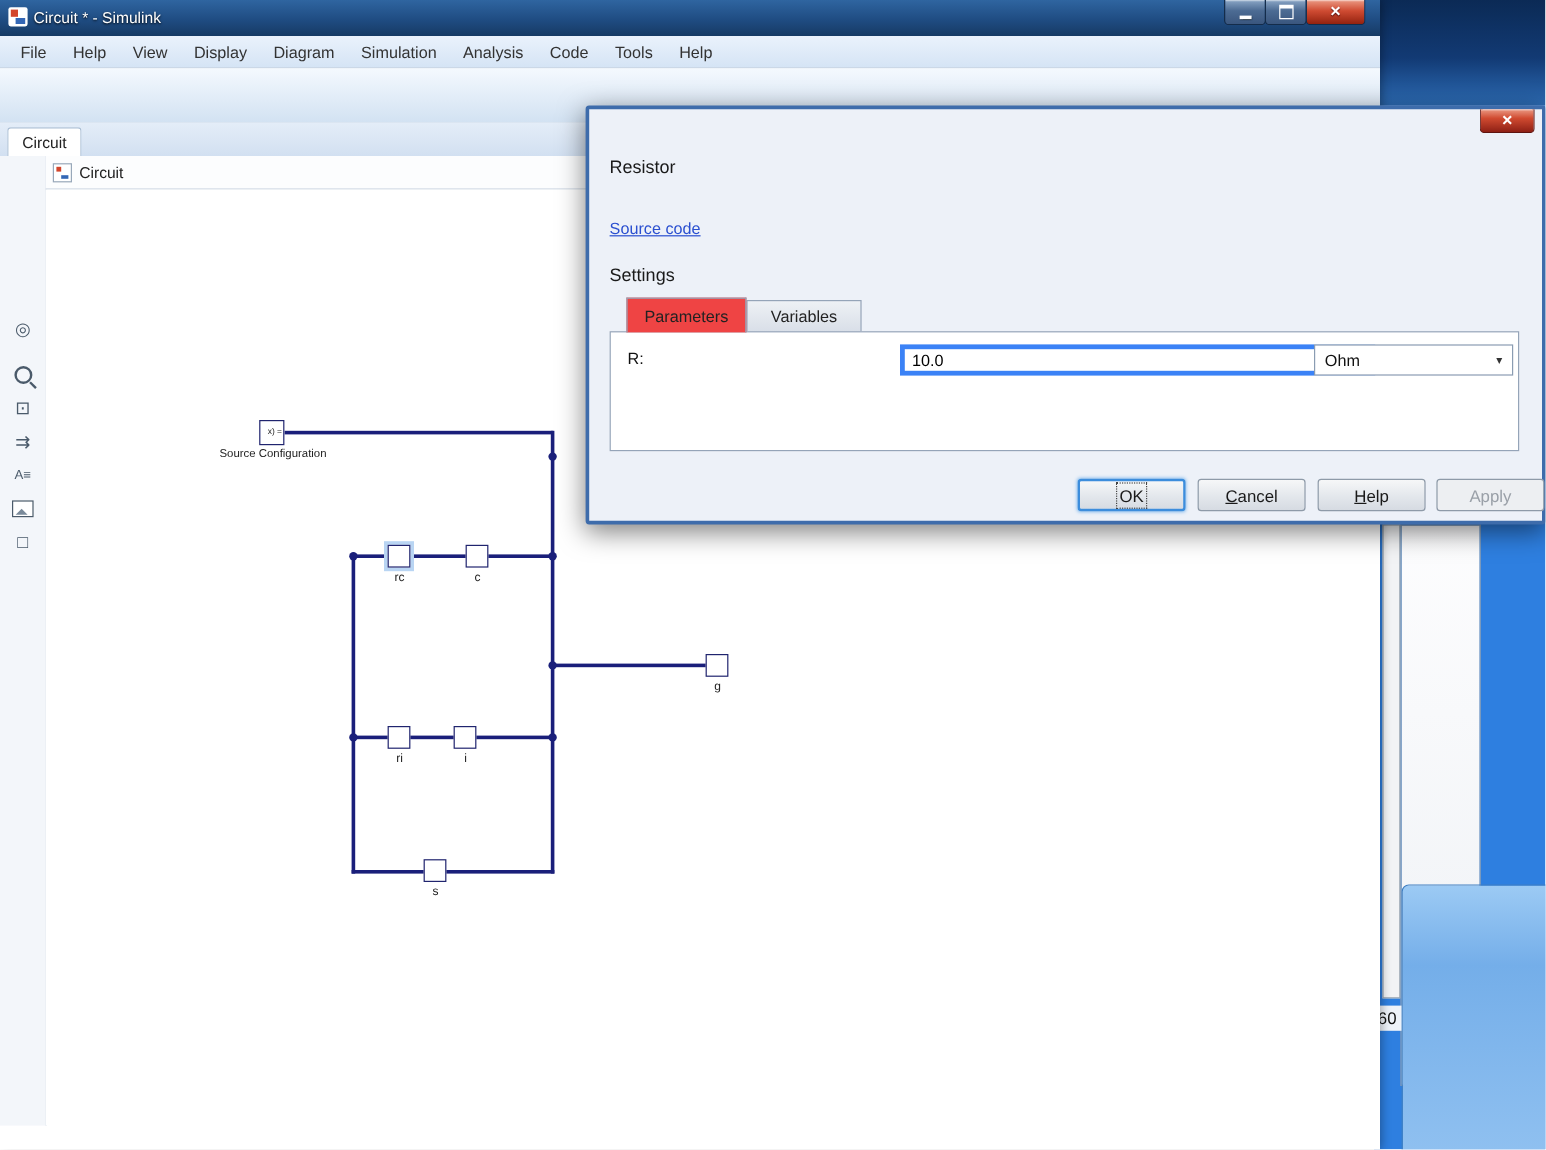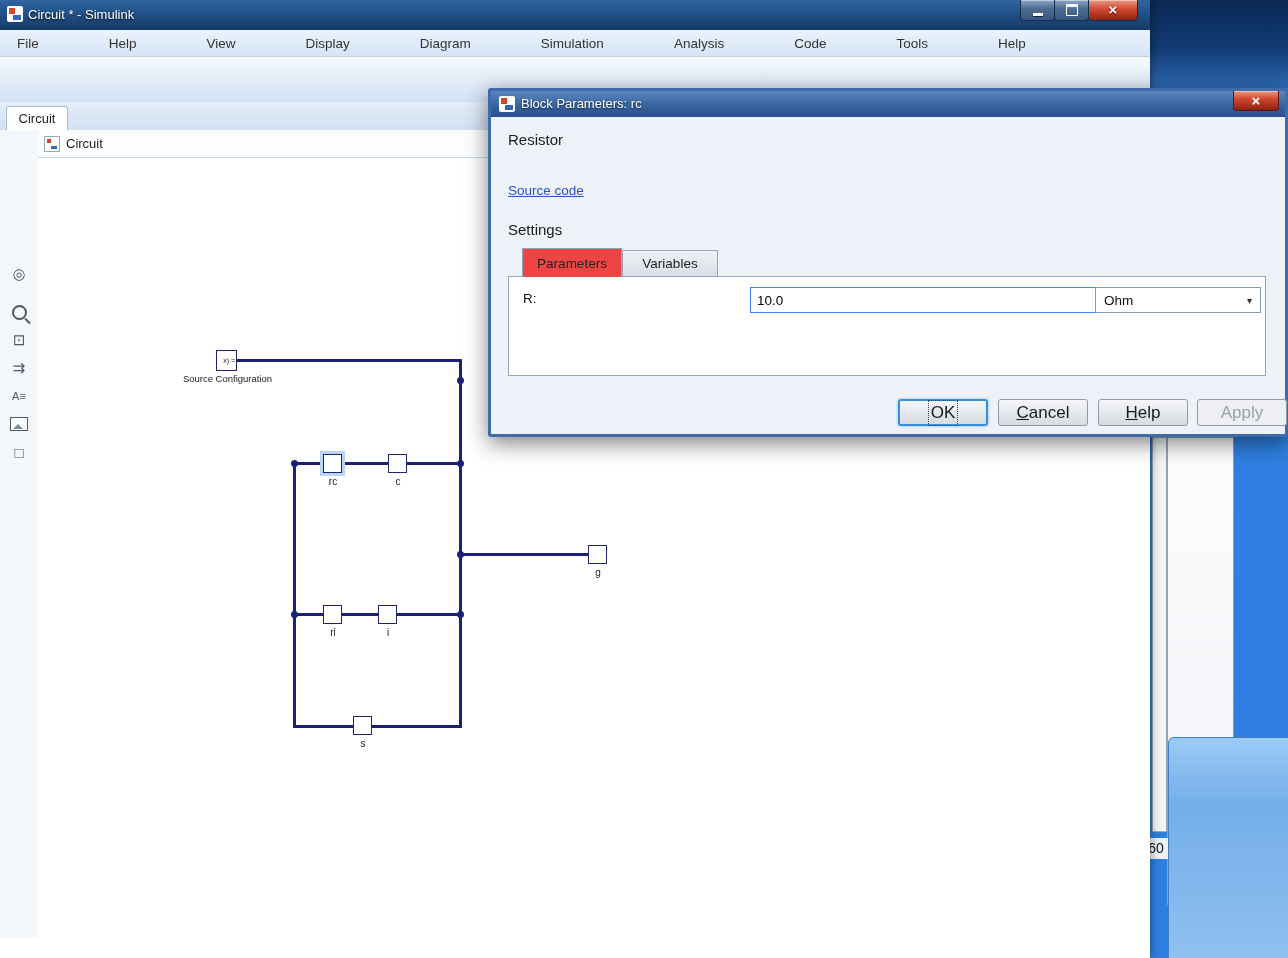--- a/index.html
+++ b/index.html
@@ -32,21 +32,21 @@
   .winbtn{position:absolute;top:0;height:20px;border:1px solid #142c4a;border-top:none;
           border-radius:0 0 4px 4px;background:linear-gradient(#8ba6c6,#4c6b93 45%,#3a567e);
           box-shadow:inset 0 1px 0 rgba(255,255,255,.45);display:flex;align-items:center;justify-content:center;}
   .winbtn.min{left:1020px;width:33px;} .winbtn.max{left:1054px;width:33px;}
   .winbtn.close{left:1088px;width:48px;background:linear-gradient(#eb9a84,#cf4b32 45%,#94220f);}
   .glyph-min{width:10px;height:3px;background:#fff;margin-top:8px;box-shadow:0 1px 1px #123;}
   .glyph-max{width:10px;height:8px;border:1px solid #fff;border-top:3px solid #fff;background:transparent;}
   .glyph-close{color:#fff;font-size:15px;font-weight:bold;line-height:18px;text-shadow:0 1px 1px #400;}
 
   .menubar{position:absolute;left:0;top:30px;width:100%;height:27px;display:flex;align-items:center;
-           background:linear-gradient(#eaf2fc,#d5e4f5);border-bottom:1px solid #c0d0e2;padding-left:6px;box-sizing:border-box;gap:48px;}
+           background:linear-gradient(#eaf2fc,#d5e4f5);border-bottom:1px solid #c0d0e2;padding-left:6px;box-sizing:border-box;}
   .menu-item{font-size:13.5px;color:#333;padding:3px 11px;cursor:default;}
 
   .toolbar{position:absolute;left:0;top:57px;width:100%;height:45px;
            background:linear-gradient(#f4f9fe,#e0ebf7 60%,#d2e2f2);border-bottom:1px solid #b8c9dc;}
   .ti{position:absolute;top:68px;width:22px;height:22px;display:flex;align-items:center;justify-content:center;
       color:#5a6b7d;font-size:15px;}
   .caret{position:absolute;top:76px;font-size:9px;color:#55677a;}
   .tsep{position:absolute;top:64px;width:1px;height:30px;background:#b5c6d9;}
   .page-icon{width:13px;height:16px;background:#fff;border:1px solid #8898aa;position:relative;}
   .page-icon::after{content:"";position:absolute;right:-1px;top:-1px;border-left:5px solid transparent;border-bottom:5px solid #c8d4e0;}
@@ -132,30 +132,30 @@
   .dlg-heading{position:absolute;left:17px;top:40px;font-size:15px;color:#1a1a1a;}
   .dlg-link{position:absolute;left:17px;top:92px;font-size:13.5px;color:#2a4fd0;text-decoration:underline;cursor:pointer;}
   .dlg-settings{position:absolute;left:17px;top:130px;font-size:15px;color:#1a1a1a;}
   .dlg-tab{position:absolute;top:157px;height:29px;box-sizing:border-box;font-size:13.5px;color:#222;
            display:flex;align-items:center;justify-content:center;border:1px solid #95a4b8;}
   .dlg-tab.active{left:31px;width:100px;background:#ef4444;border-bottom:none;z-index:3;}
   .dlg-tab.inactive{left:131px;width:96px;height:27px;top:159px;background:linear-gradient(#eef1f5,#d9dfe8);}
   .dlg-panel{position:absolute;left:17px;top:185px;width:758px;height:100px;background:#fff;
              border:1px solid #95a4b8;box-sizing:border-box;z-index:2;}
   .param-name{position:absolute;left:32px;top:200px;font-size:13.5px;color:#111;z-index:4;}
-  .param-input{position:absolute;left:259px;top:196px;width:396px;height:26px;border:1px solid #3b82f6;
+  .param-input{position:absolute;left:259px;top:196px;width:396px;height:26px;border:4px solid #3b82f6;
                background:#fff;font-size:13.5px;font-family:"Liberation Sans",sans-serif;padding:0 6px;
                box-sizing:border-box;z-index:4;}
   .param-select{position:absolute;left:604px;top:196px;width:166px;height:26px;border:1px solid #8a9cb2;
                 background:#fff;font-size:13.5px;color:#111;display:flex;align-items:center;
                 padding:0 8px;box-sizing:border-box;z-index:4;}
   .param-select .sel-caret{margin-left:auto;font-size:10px;color:#333;}
   .dlg-btn{position:absolute;top:308px;width:90px;height:27px;box-sizing:border-box;
            background:linear-gradient(#f6f7f8,#e3e7ec 55%,#d6dbe2);border:1px solid #8e9aa8;border-radius:3px;
-           font-size:17px;color:#1a1a1a;display:flex;align-items:center;justify-content:center;
+           font-size:14px;color:#1a1a1a;display:flex;align-items:center;justify-content:center;
            font-family:"Liberation Sans",sans-serif;}
   .dlg-btn.ok{left:407px;border:2px solid #3c8ddc;box-shadow:0 0 3px #7ab6ec;}
   .dlg-btn.ok span{outline:1px dotted #444;outline-offset:2px;}
   .dlg-btn.cancel{left:507px;} .dlg-btn.help{left:607px;}
   .dlg-btn.apply{left:706px;color:#9aa0a8;background:#edeff2;}
   .dlg-btn.cancel span::first-letter,.dlg-btn.help span::first-letter{text-decoration:underline;}
 </style>
 </head>
 <body>
 
@@ -311,24 +311,20 @@
     <div class="blk-label" style="left:313px;top:627px">ri</div>
     <div class="blk" style="left:378px;top:605px"></div>
     <div class="blk-label" style="left:368px;top:627px">i</div>
     <div class="blk" style="left:353px;top:716px"></div>
     <div class="blk-label" style="left:343px;top:738px">s</div>
     <div class="blk" style="left:588px;top:545px"></div>
     <div class="blk-label" style="left:578px;top:567px">g</div>
   </div>
 
   <div class="dialog">
-    <div class="dlg-title">
-      <div class="dlg-icon"></div>
-      <div class="dlg-title-text">Block Parameters: rc</div>
-    </div>
     <div class="dlg-close">
       <span>×</span>
     </div>
 
     <div class="dlg-heading">Resistor</div>
     <a class="dlg-link">Source code</a>
     <div class="dlg-settings">Settings</div>
 
     <div class="dlg-tab active">Parameters</div>
     <div class="dlg-tab inactive">Variables</div>

